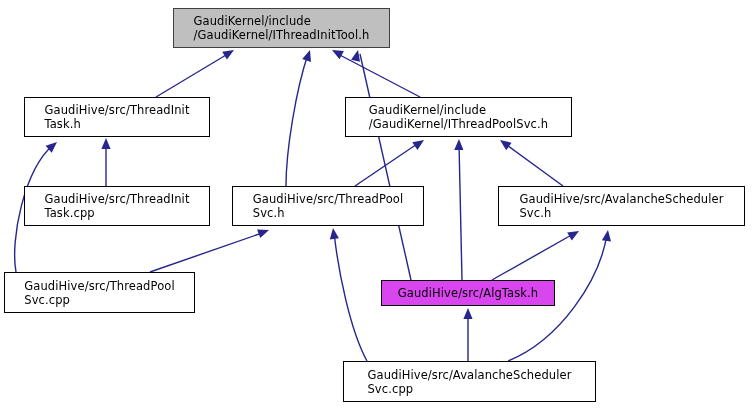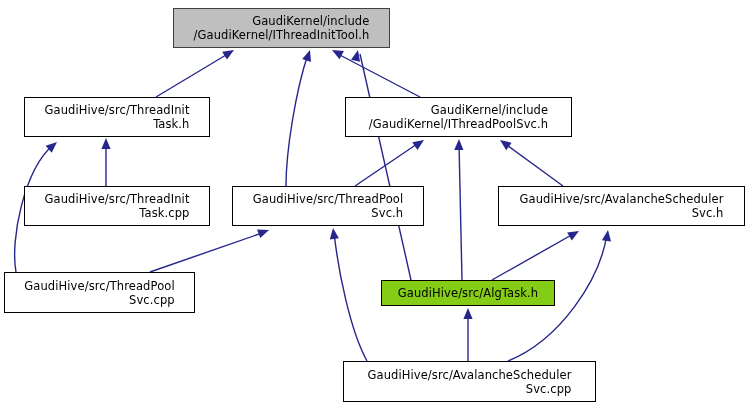--- a/index.html
+++ b/index.html
@@ -22,21 +22,21 @@
     width: 753px;
     height: 409px;
     pointer-events: none;
   }
   .node {
     position: absolute;
     box-sizing: border-box;
     display: flex;
     align-items: center;
     justify-content: center;
-    text-align: right;
+    text-align: left;
     background: #ffffff;
     border: 1px solid #000000;
     color: #000000;
     font-size: 11.5px;
     line-height: 14px;
     letter-spacing: 0.1px;
     white-space: pre-line;
     z-index: 2;
   }
   .node.root {
@@ -116,18 +116,18 @@
       <div class="node" style="left: 345px; top: 97px; width: 227px; height: 40px; background: rgb(255, 255, 255); border-color: rgb(0, 0, 0);">GaudiKernel/include
 /GaudiKernel/IThreadPoolSvc.h</div>
       <div class="node" style="left: 24px; top: 186px; width: 186px; height: 40px; background: rgb(255, 255, 255); border-color: rgb(0, 0, 0);">GaudiHive/src/ThreadInit
 Task.cpp</div>
       <div class="node" style="left: 232px; top: 186px; width: 192px; height: 40px; background: rgb(255, 255, 255); border-color: rgb(0, 0, 0);">GaudiHive/src/ThreadPool
 Svc.h</div>
       <div class="node" style="left: 498px; top: 186px; width: 247px; height: 40px; background: rgb(255, 255, 255); border-color: rgb(0, 0, 0);">GaudiHive/src/AvalancheScheduler
 Svc.h</div>
       <div class="node" style="left: 4px; top: 272px; width: 191px; height: 41px; background: rgb(255, 255, 255); border-color: rgb(0, 0, 0);">GaudiHive/src/ThreadPool
 Svc.cpp</div>
-      <div class="node" style="left: 381px; top: 280px; width: 174px; height: 26px; background: #84cc16; border-color: rgb(0, 0, 0);">GaudiHive/src/AlgTask.h</div>
+      <div class="node" style="left: 381px; top: 280px; width: 174px; height: 26px; background: #d946ef; border-color: rgb(0, 0, 0);">GaudiHive/src/AlgTask.h</div>
       <div class="node" style="left: 343px; top: 361px; width: 253px; height: 41px; background: rgb(255, 255, 255); border-color: rgb(0, 0, 0);">GaudiHive/src/AvalancheScheduler
 Svc.cpp</div>
     </div>
 
 </div>
 
 </body></html>

